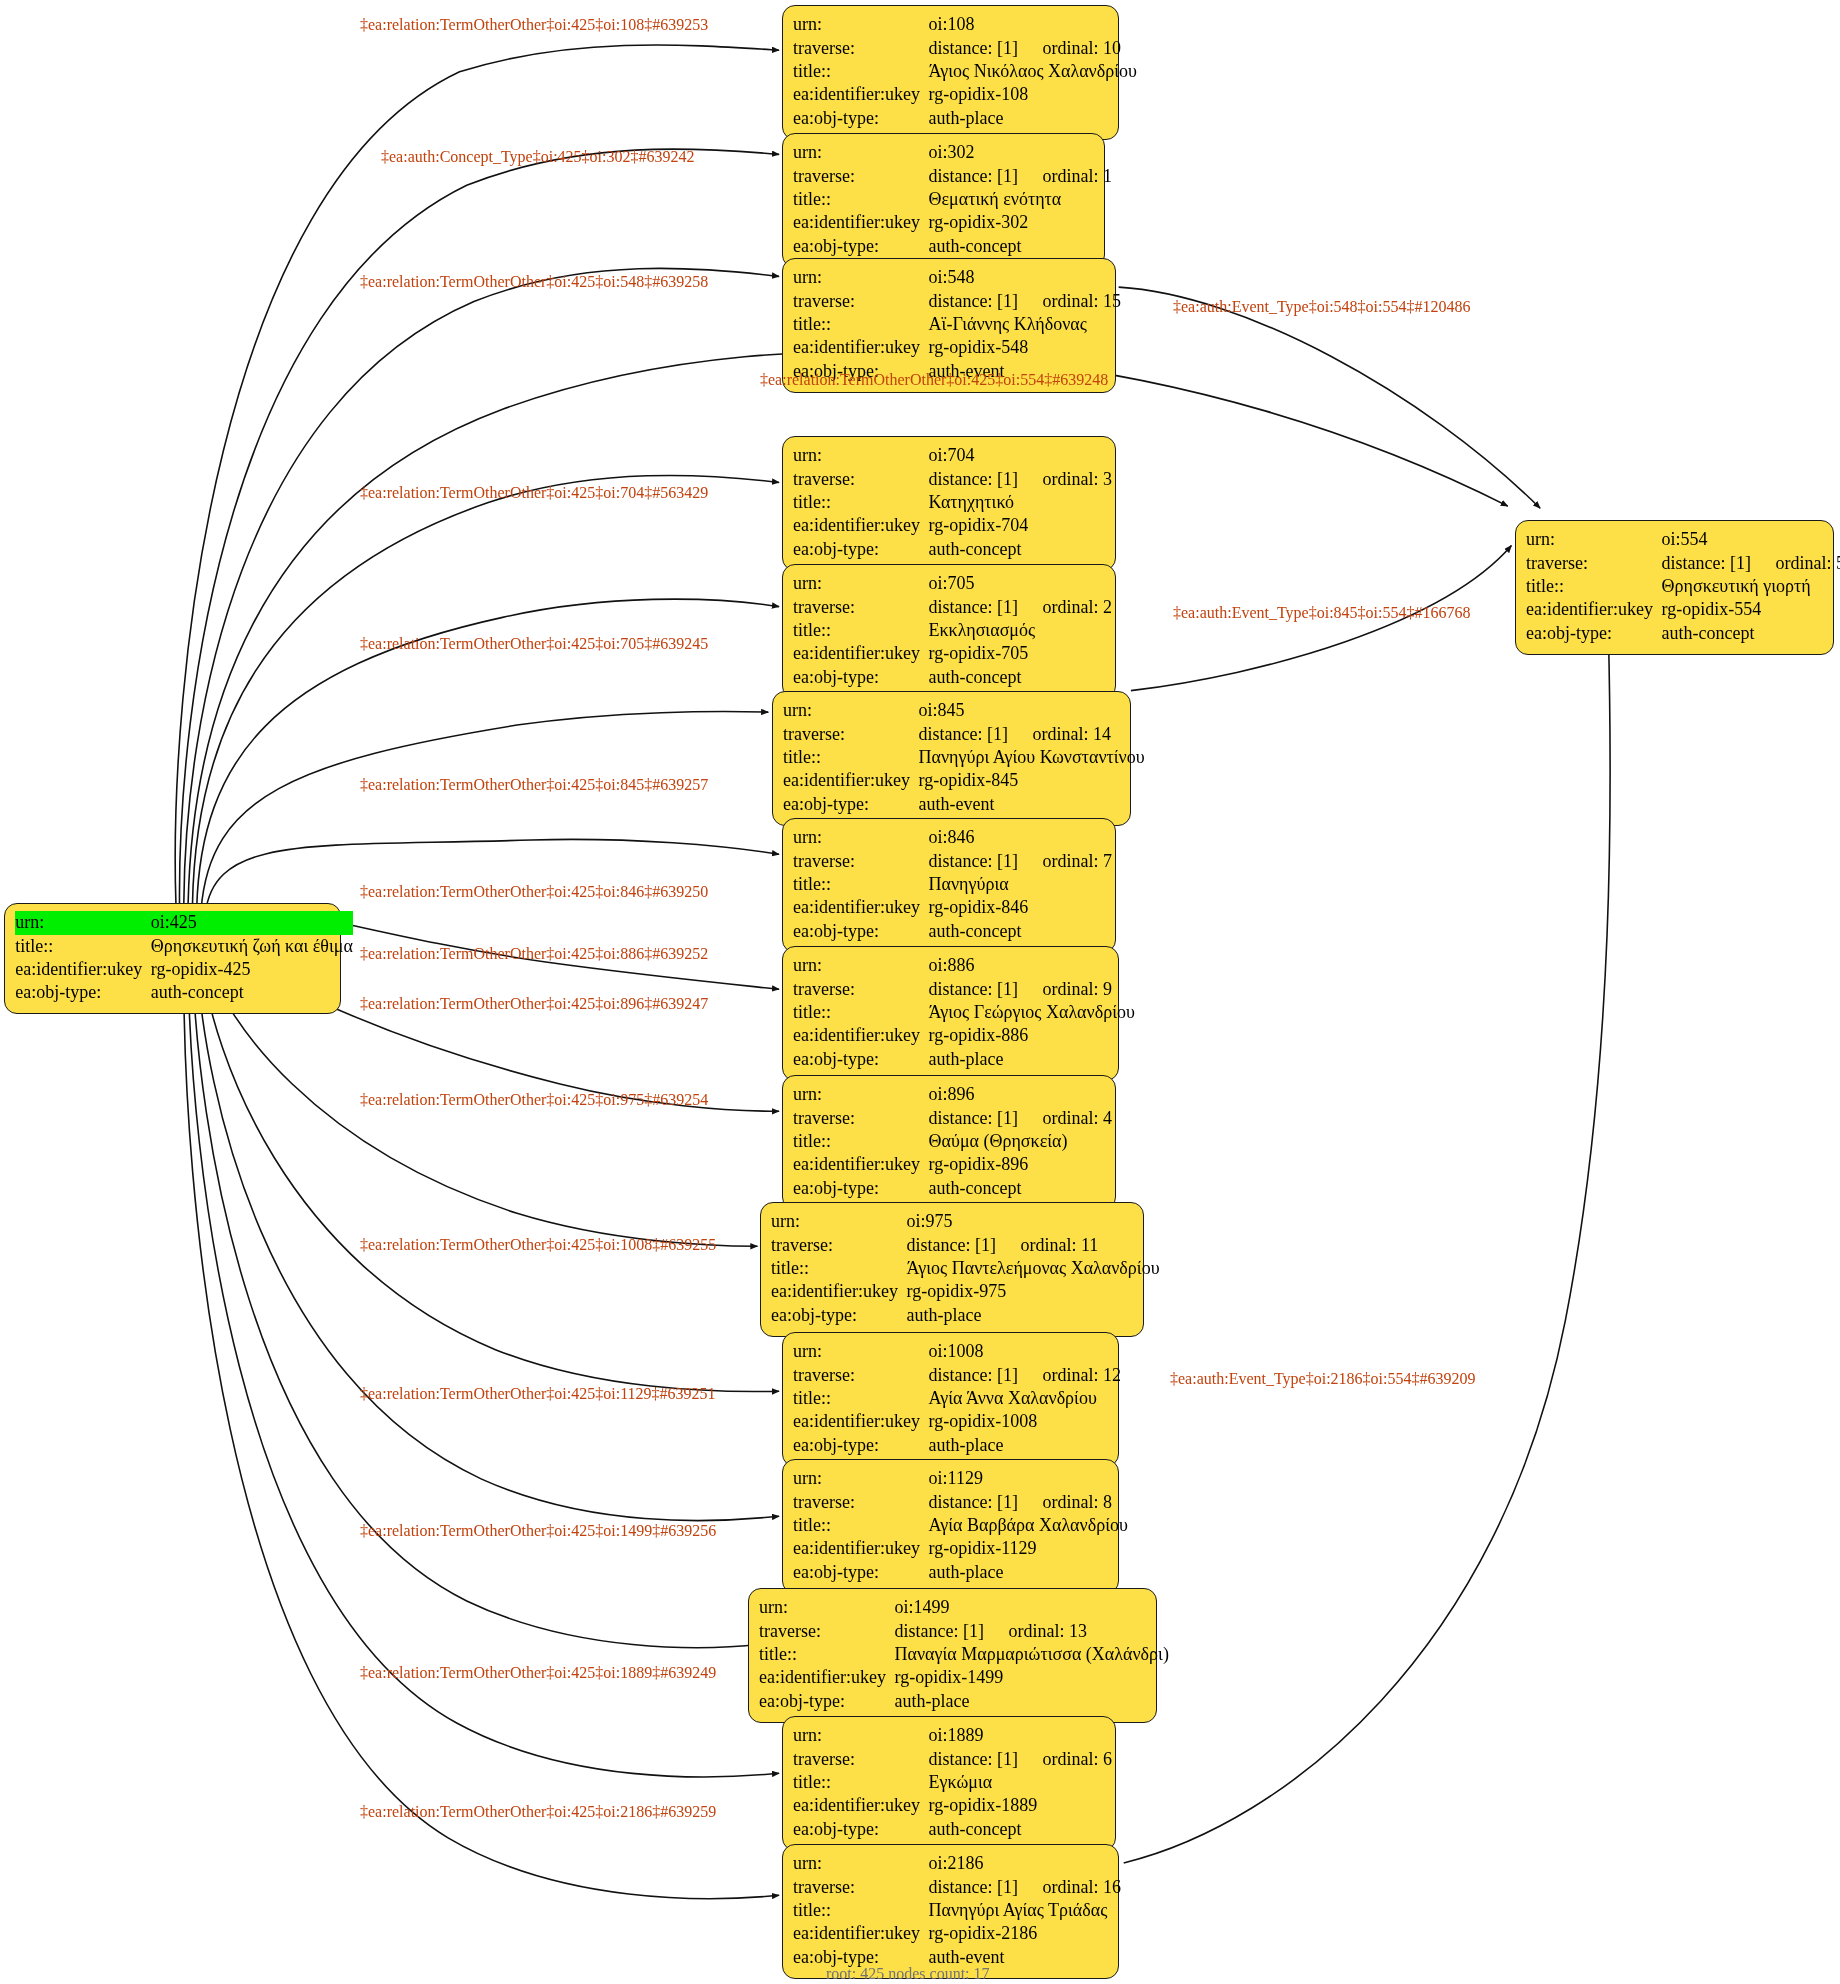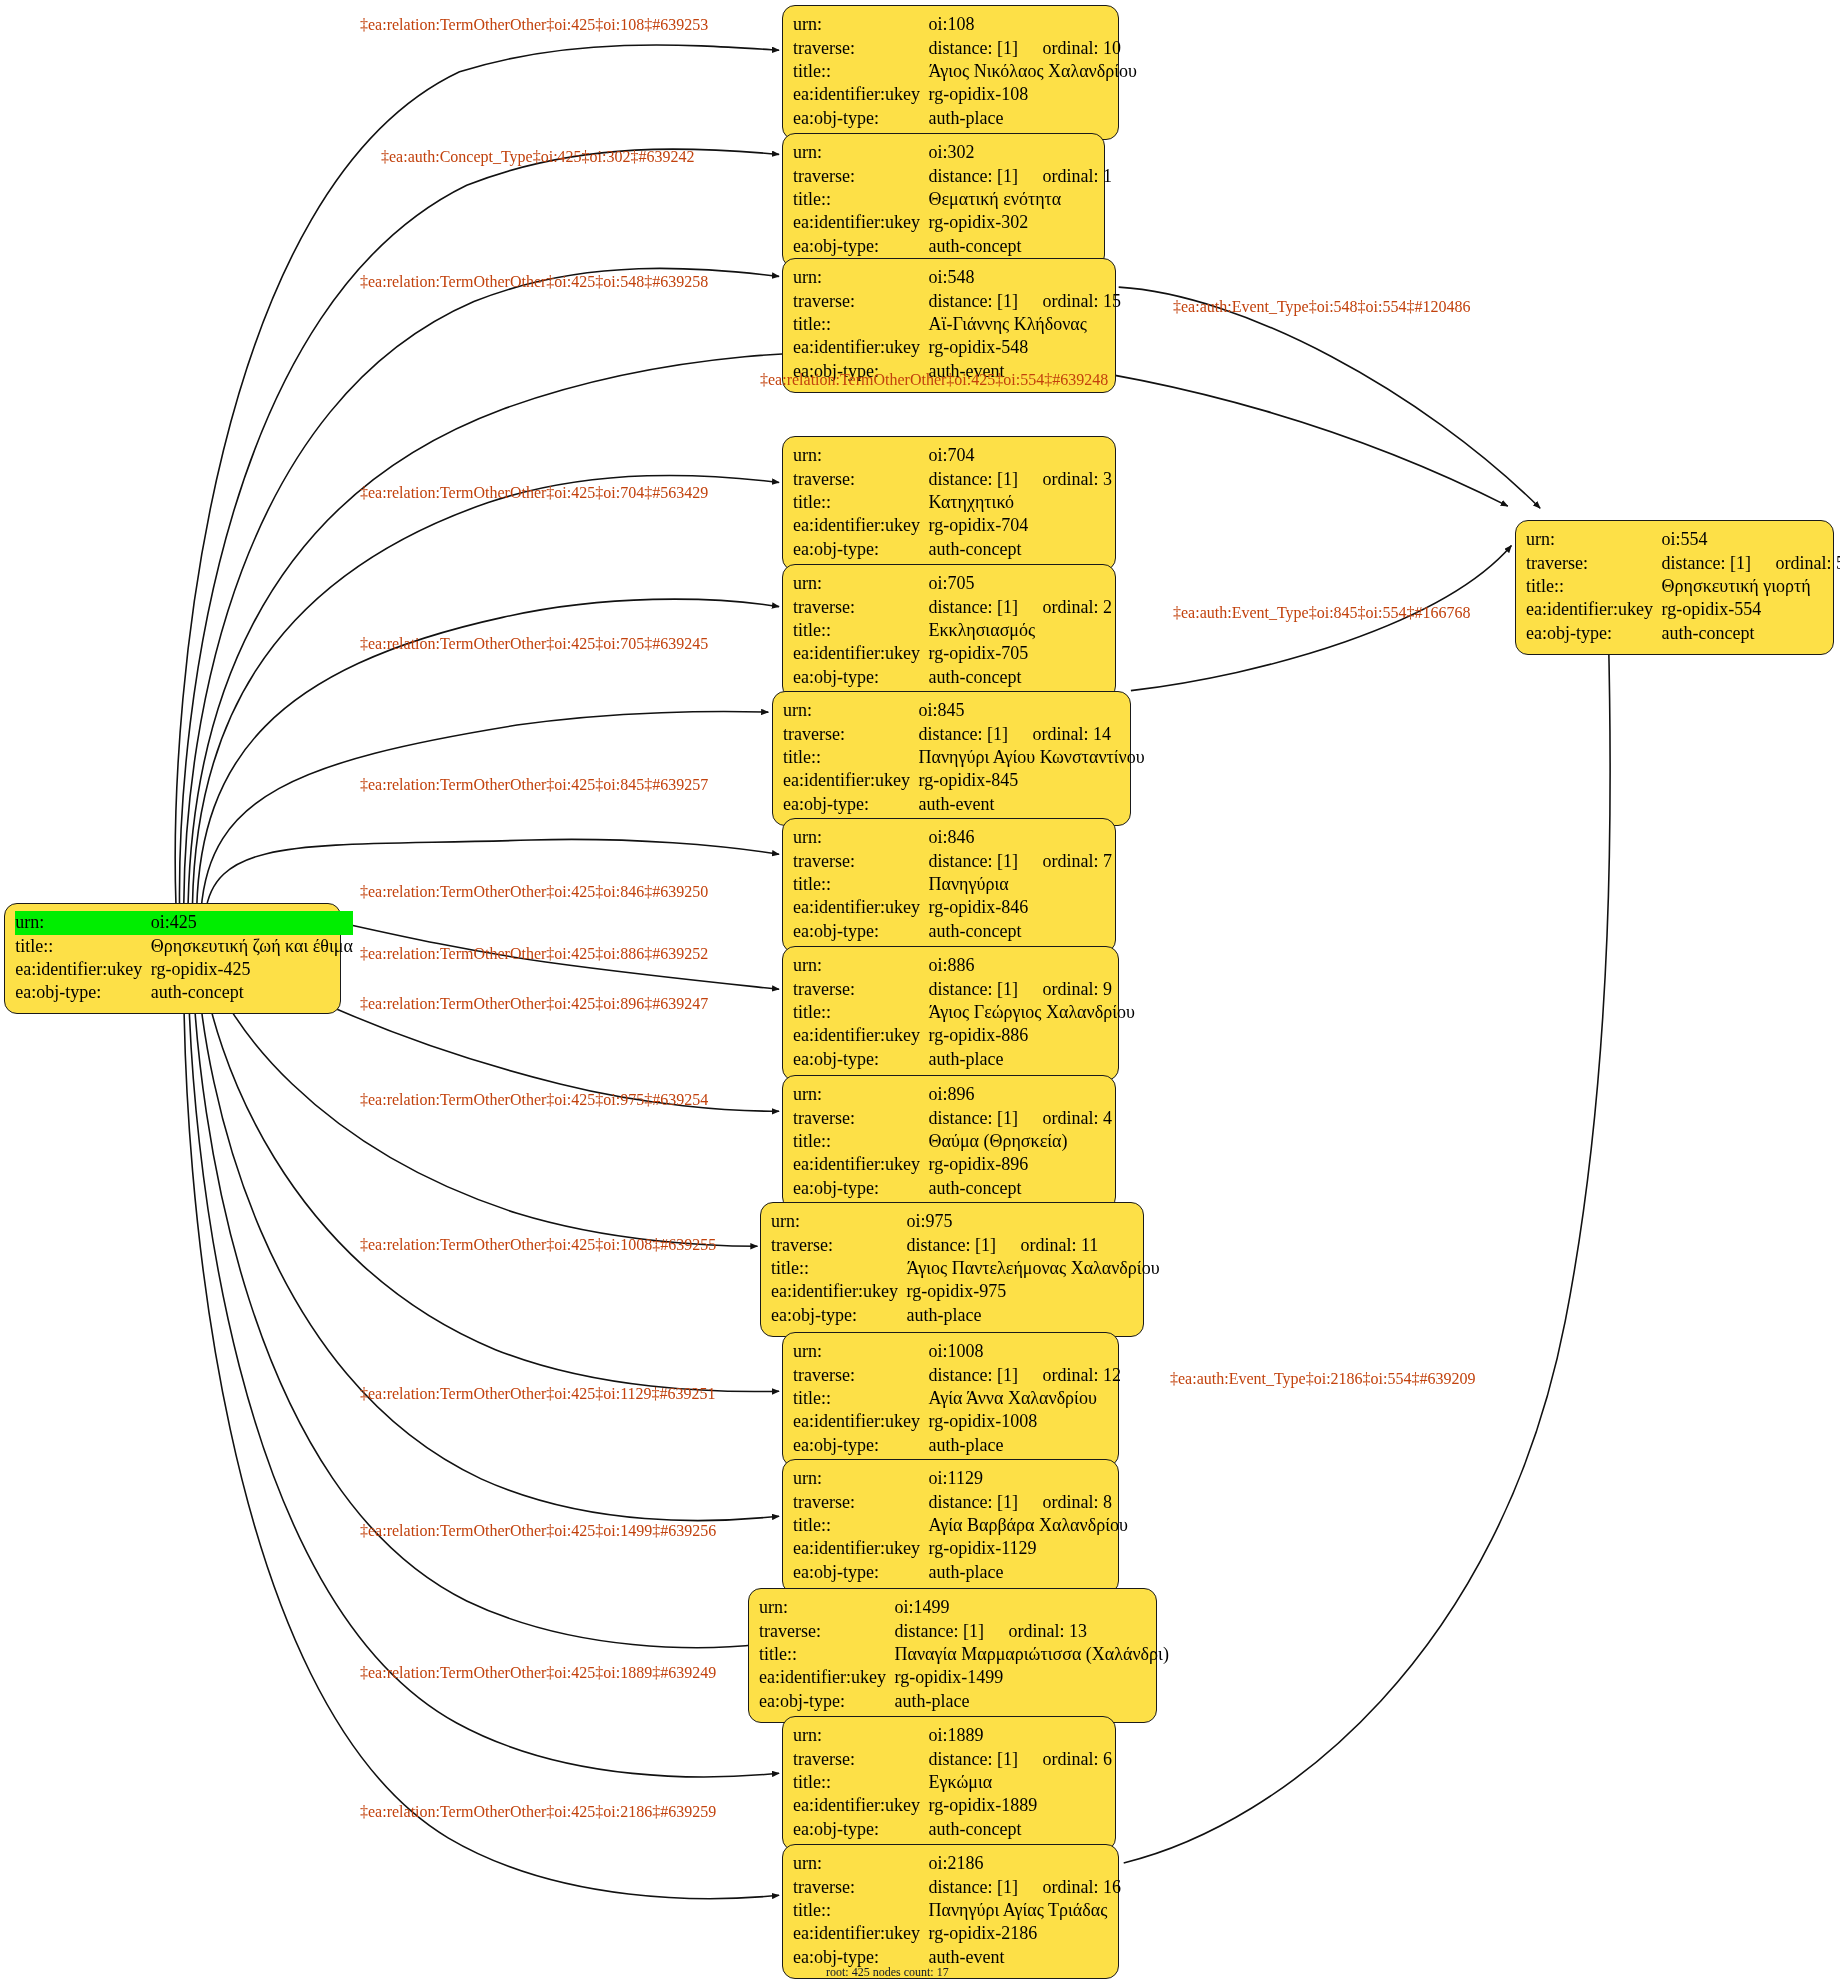--- a/index.html
+++ b/index.html
@@ -59,22 +59,22 @@
   }
   .edge-label {
     position: absolute;
     font-size: 16px;
     color: #c2410c;
     white-space: nowrap;
     line-height: 1;
   }
   .footer-label {
     position: absolute;
-    font-size: 12px;
-    color: #0f172a;
+    font-size: 16px;
+    color: #737373;
     white-space: nowrap;
     line-height: 1;
   }
 </style>
 </head>
 <body>
 
 <div id="canvas">
 
   <svg id="edge-layer" viewBox="0 0 2564 2765" preserveAspectRatio="none">

